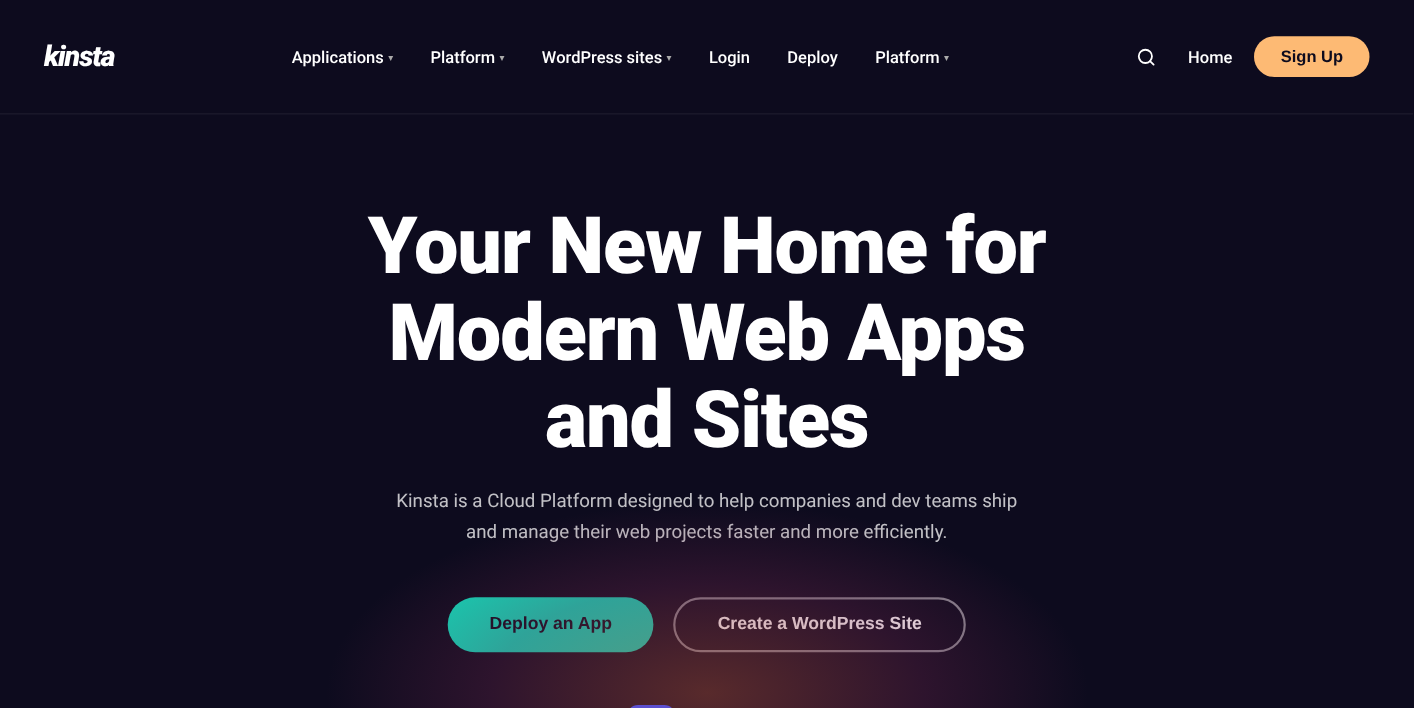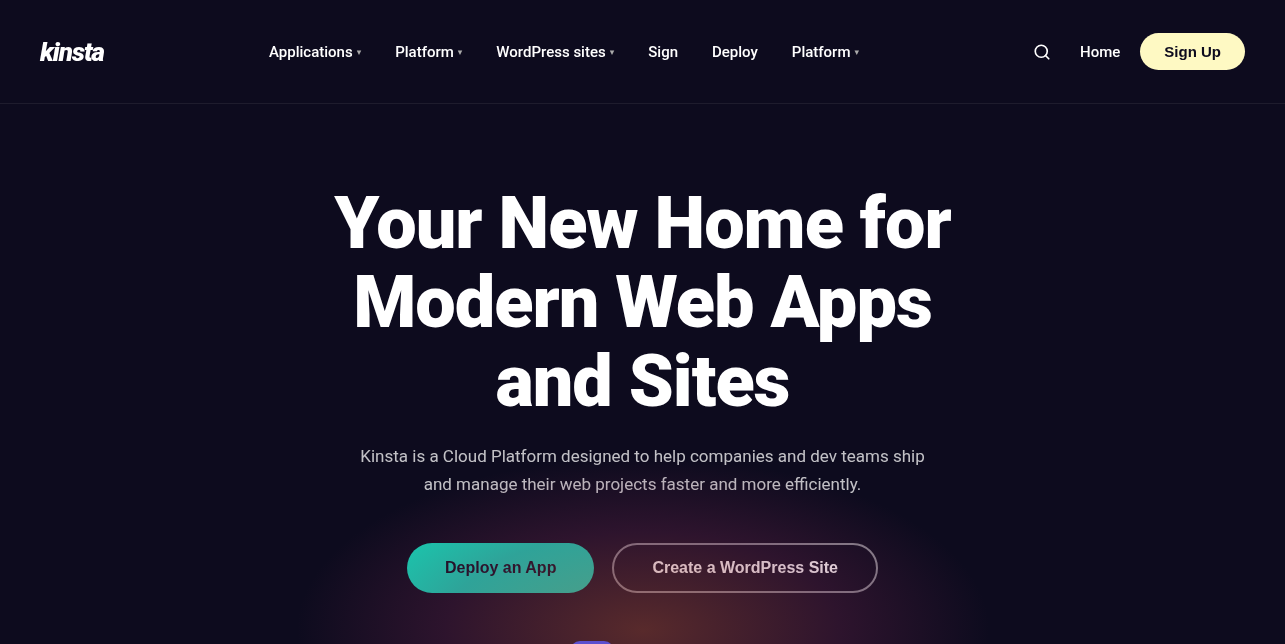--- a/index.html
+++ b/index.html
@@ -83,21 +83,21 @@
 
     .nav-login {
       color: #fff;
       font-size: 15px;
       font-weight: 500;
       cursor: pointer;
       padding: 8px 4px;
     }
 
     .nav-signup {
-      background: #fef9c3;
+      background: #fdba74;
       color: #0d0b1e;
       font-size: 15px;
       font-weight: 700;
       padding: 10px 24px;
       border-radius: 50px;
       cursor: pointer;
       border: none;
       transition: background 0.2s;
     }
 
@@ -227,21 +227,21 @@
     </a>
     <a class="nav-item">
       <span>Platform</span>
       <span class="chevron">▾</span>
     </a>
     <a class="nav-item">
       <span>WordPress sites</span>
       <span class="chevron">▾</span>
     </a>
     <a class="nav-item">
-      <span>Sign</span>
+      <span>Login</span>
     </a>
     <a class="nav-item">
       <span>Deploy</span>
     </a>
     <a class="nav-item">
       <span>Platform</span>
       <span class="chevron">▾</span>
     </a>
   </div>
 

